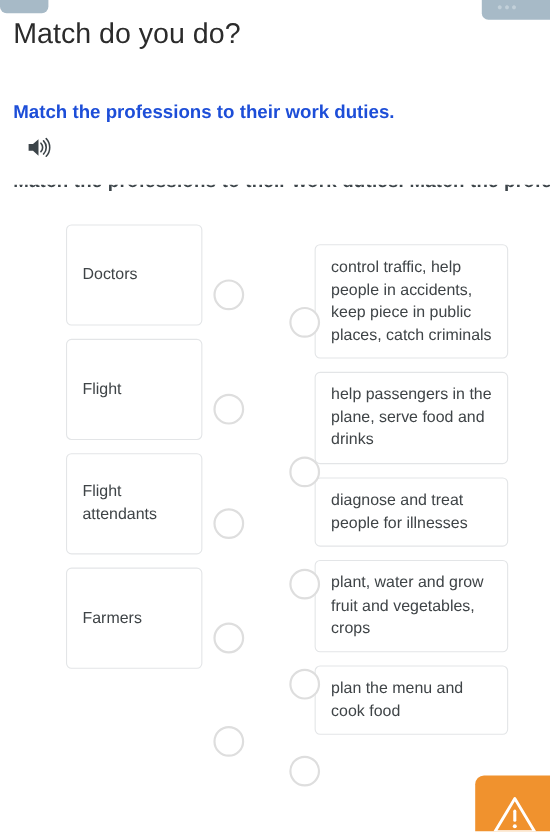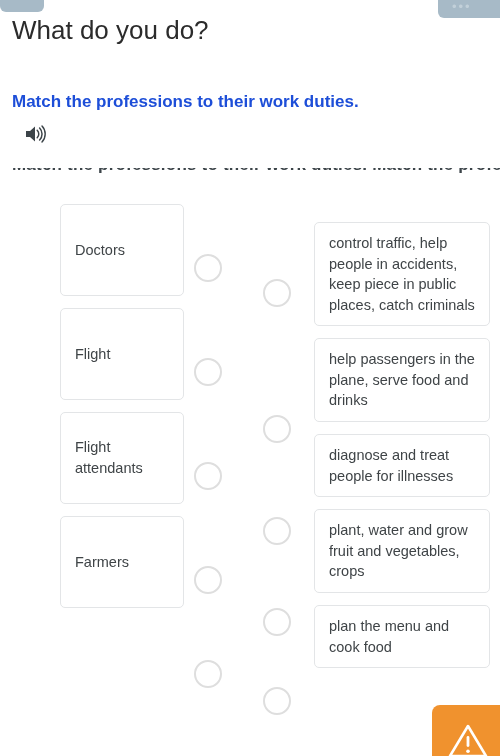--- a/index.html
+++ b/index.html
@@ -94,21 +94,21 @@
     top: -13px;
     font-size: 17px;
     font-weight: bold;
     color: #3c4449;
     white-space: nowrap;
     letter-spacing: 0.2px;
   }
 
   
   .col-left  { position: absolute; left: 12px;  top: 204px; width: 172px; padding-left: 48px; }
-  .col-right { position: absolute; left: 314px; top: 222px; width: 176px; }
+  .col-right { position: absolute; left: 286px; top: 222px; width: 176px; }
 
   .match-card {
     border: 1px solid #e3e5e7;
     border-radius: 5px;
     background: #ffffff;
     display: flex;
     align-items: center;
     margin-bottom: 12px;
     padding: 10px 14px;
     color: #3f4447;
@@ -145,21 +145,21 @@
 </head>
 <body>
 
 <div id="page">
 
   <div class="chip-left"></div>
   <div class="chip-right">
     <span class="dots">•••</span>
   </div>
 
-  <div class="page-title">What do you do?</div>
+  <div class="page-title">Match do you do?</div>
   <div class="task-instruction">Match the professions to their work duties.</div>
 
   <div class="audio-btn">
     <svg width="24" height="20" viewBox="0 0 24 20">
       <path d="M2 7 h4 L11 2.5 v15 L6 13 H2 Z" fill="#3c4449"></path>
       <path d="M13.2 6.2 a5.4 5.4 0 0 1 0 7.6" stroke="#3c4449" stroke-width="1.5" fill="none" stroke-linecap="round"></path>
       <path d="M15.6 4.0 a8.6 8.6 0 0 1 0 12.0" stroke="#3c4449" stroke-width="1.5" fill="none" stroke-linecap="round"></path>
       <path d="M18.0 2.0 a11.6 11.6 0 0 1 0 16.0" stroke="#3c4449" stroke-width="1.4" fill="none" stroke-linecap="round"></path>
     </svg>
   </div>

